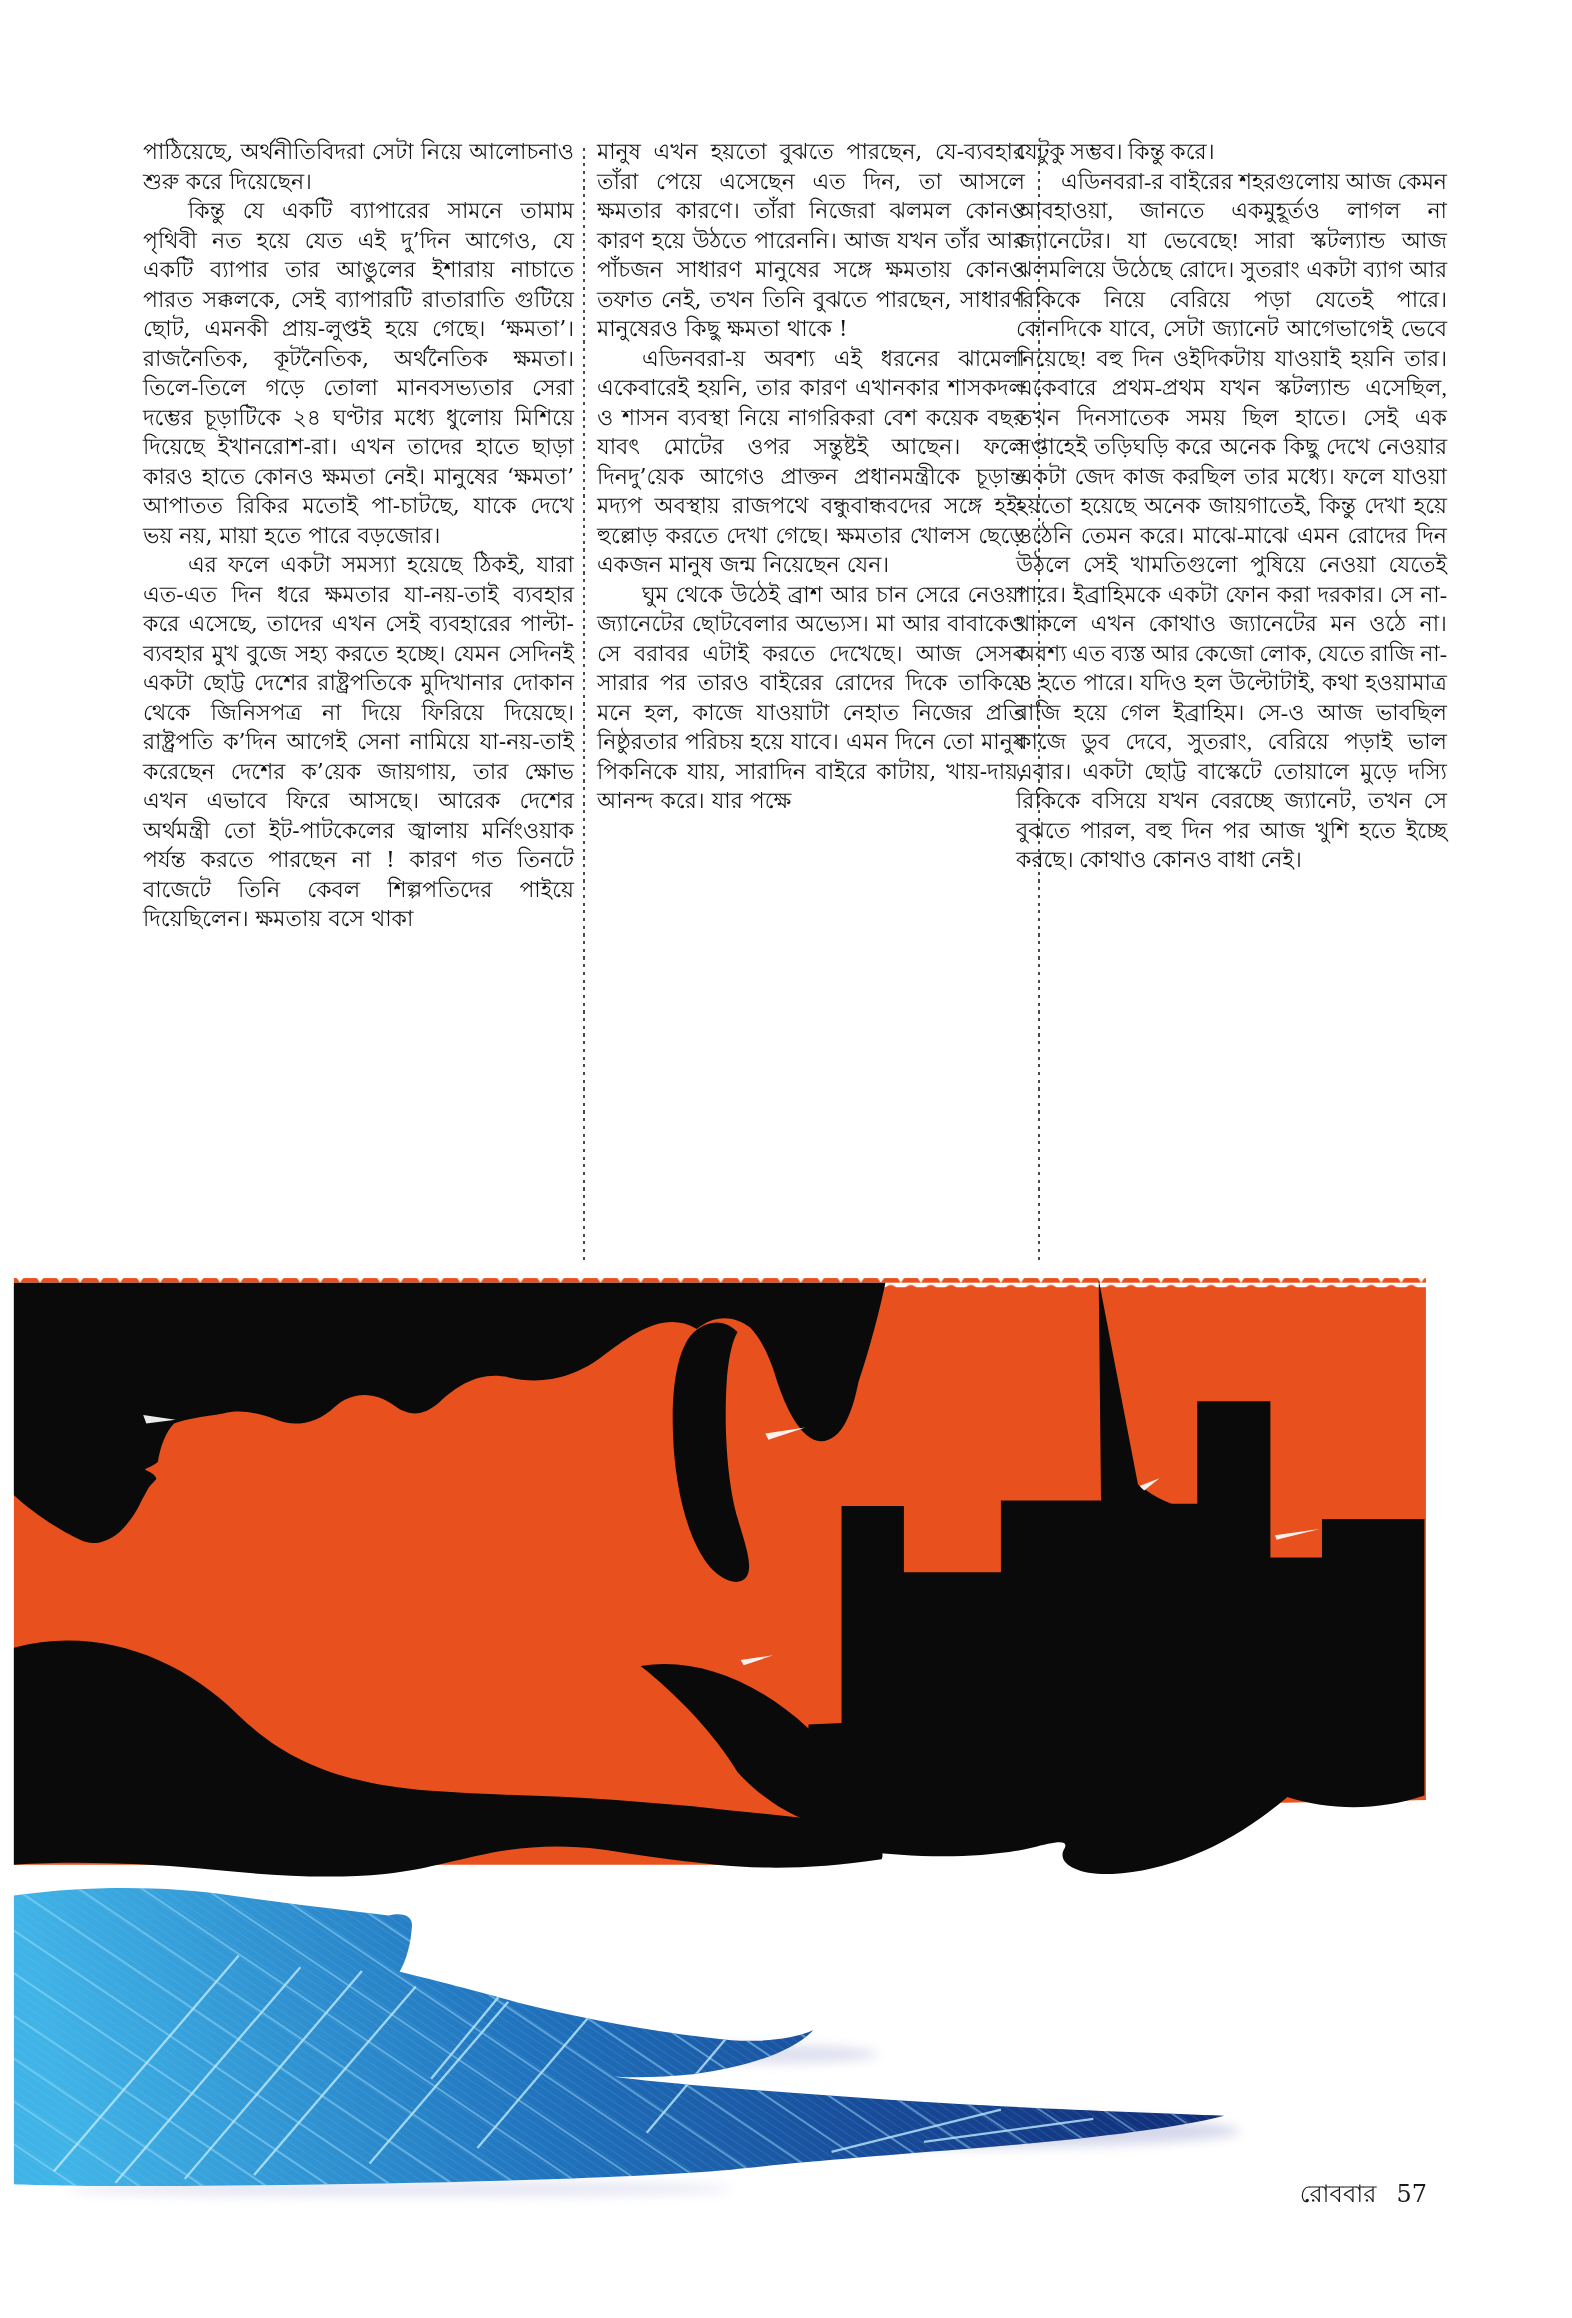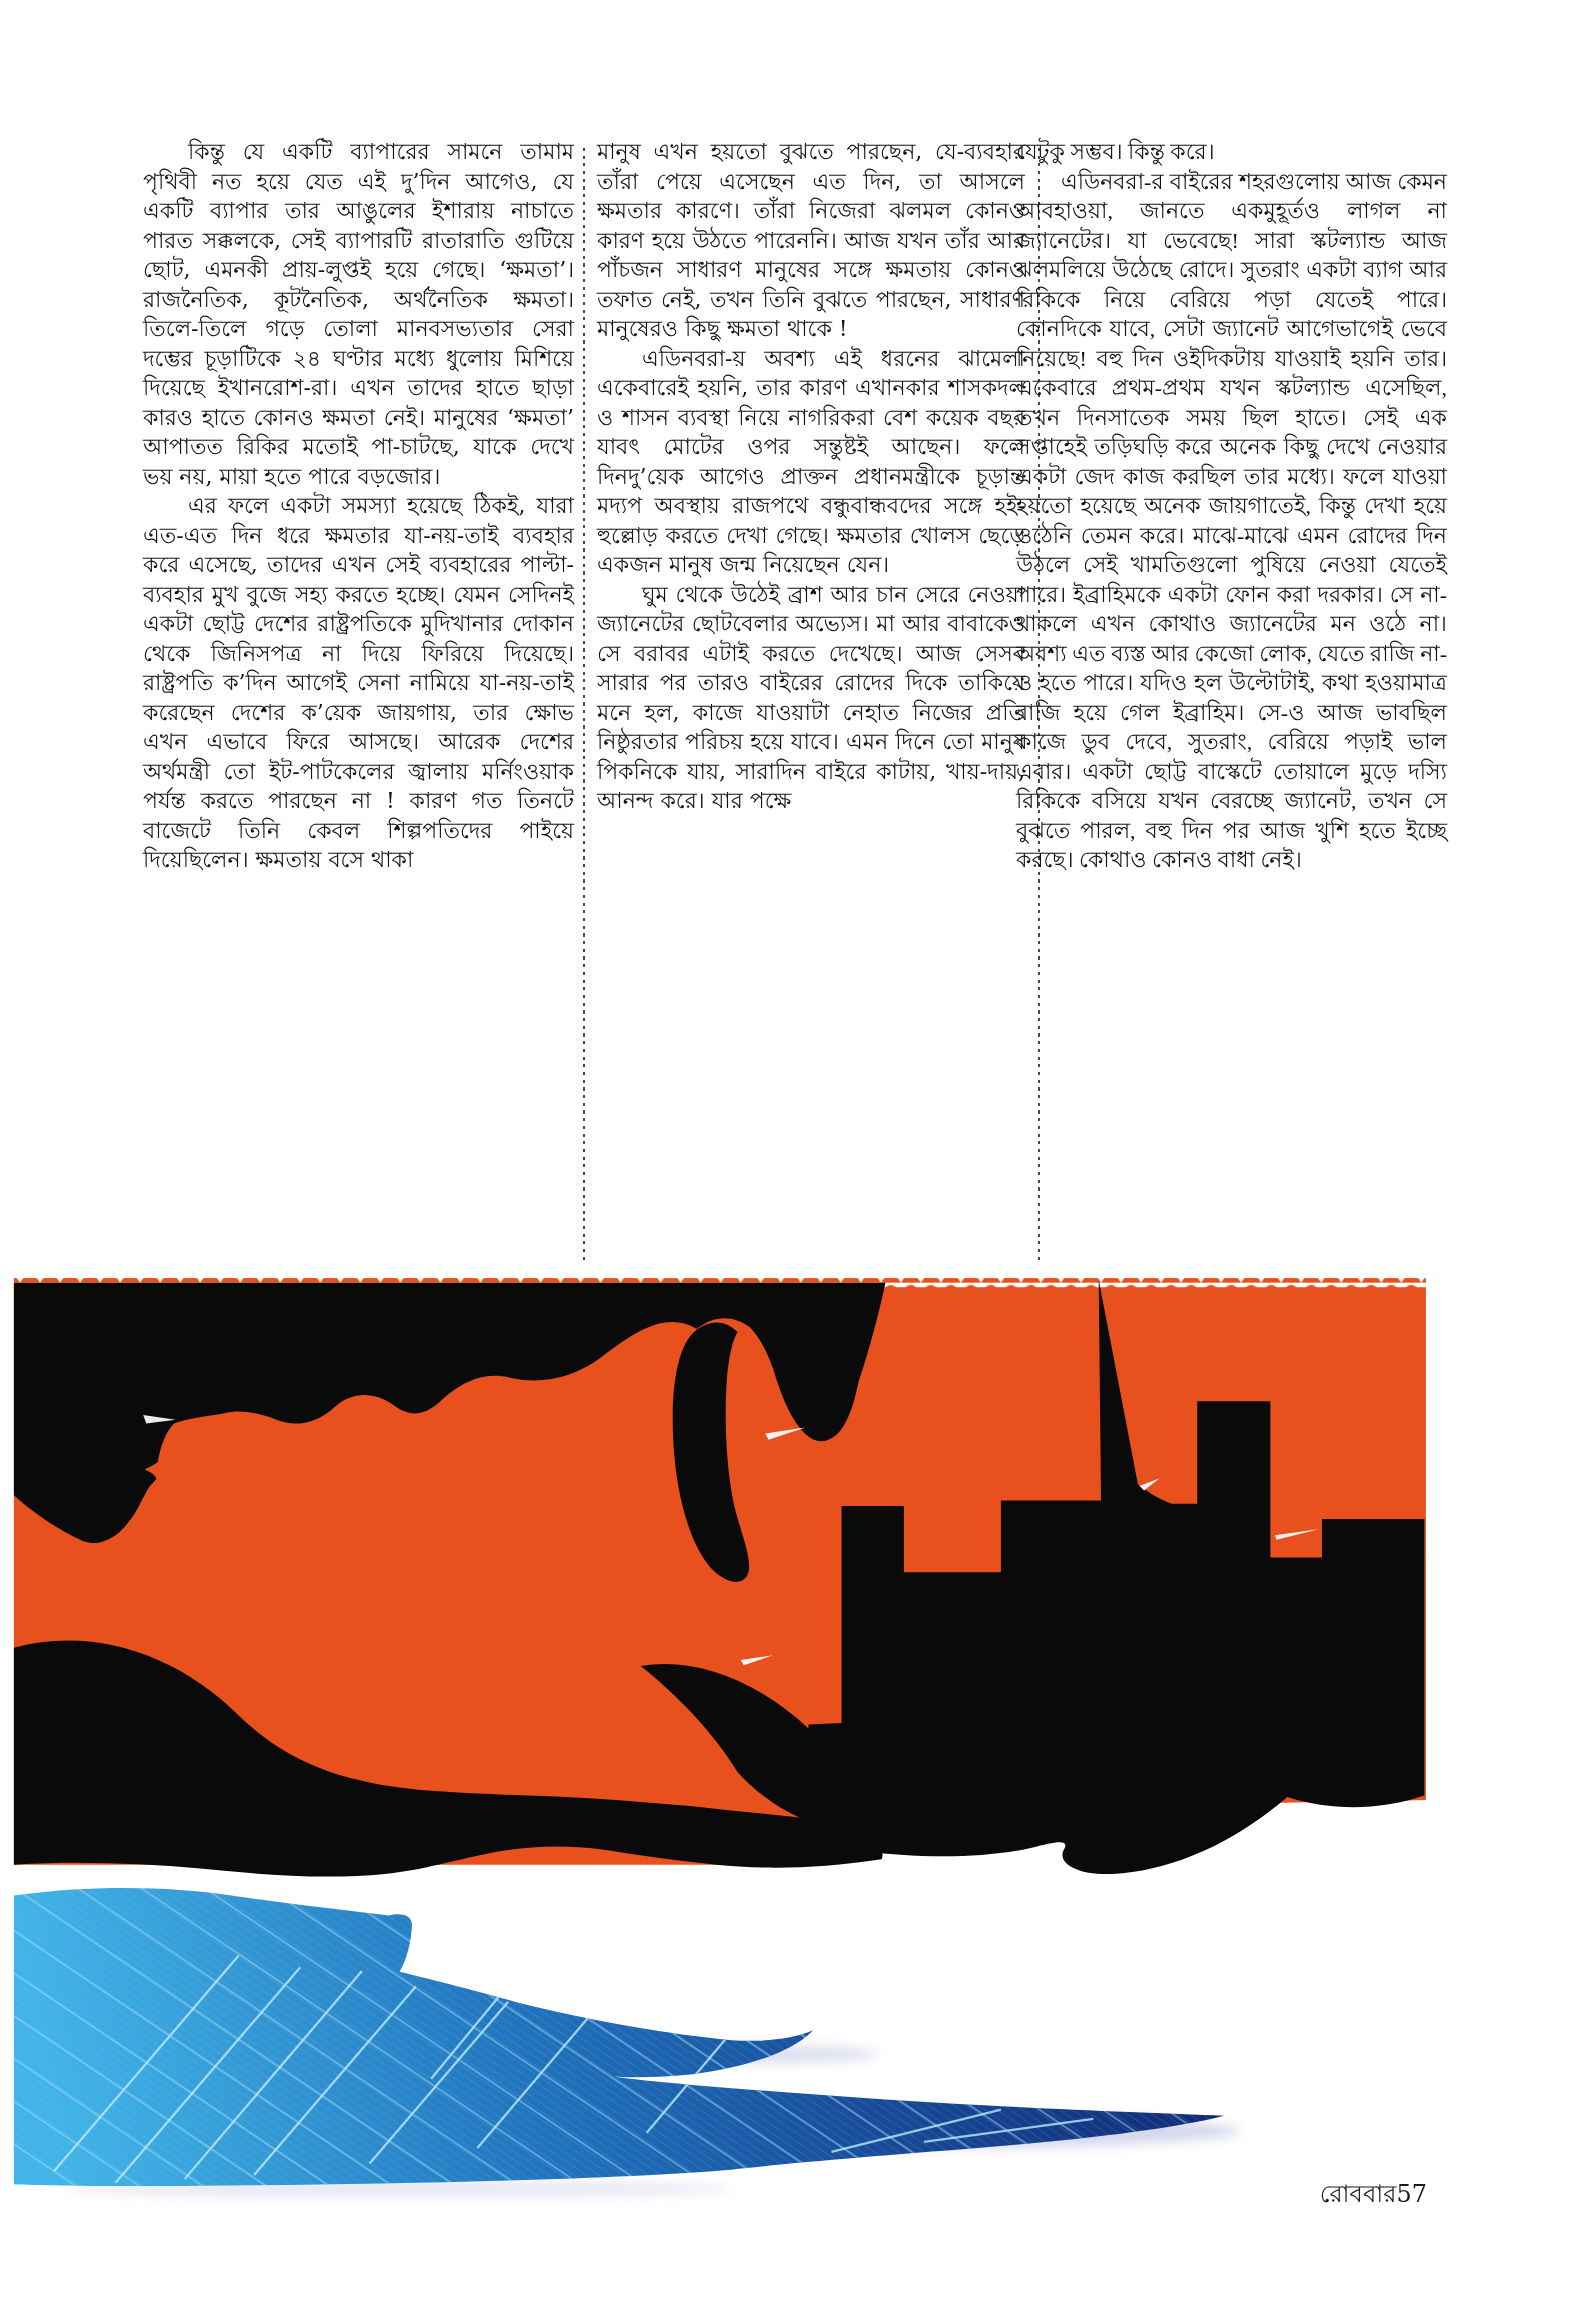--- a/index.html
+++ b/index.html
@@ -18,29 +18,30 @@
   #col3{left:1016px;font-family:Liberation Serif, serif;}
   .divider{
     position:absolute;top:148px;height:1115px;width:2.3px;
     background-image:repeating-linear-gradient(to bottom,#4a4a4a 0 3.1px,transparent 3.1px 7.7px);
   }
   #div1{left:583px;}
   #div2{left:1038px;}
   .art{position:absolute;left:0;top:0;width:1573px;height:2319px;}
   .footer{
     position:absolute;top:2175px;right:146px;font-size:24px;color:#1a1a1a;
-    display:flex;align-items:baseline;
+    display:flex;gap:20px;align-items:baseline;
   }
 </style>
 </head>
 <body>
 
 <div class="page">
 
   <div class="col" id="col1">
+    <p>পাঠিয়েছে, অর্থনীতিবিদরা সেটা নিয়ে আলোচনাও শুরু করে দিয়েছেন।</p>
     <p class="indent">কিন্তু যে একটি ব্যাপারের সামনে তামাম পৃথিবী নত হয়ে যেত এই দু’দিন আগেও, যে একটি ব্যাপার তার আঙুলের ইশারায় নাচাতে পারত সক্কলকে, সেই ব্যাপারটি রাতারাতি গুটিয়ে ছোট, এমনকী প্রায়-লুপ্তই হয়ে গেছে। ‘ক্ষমতা’। রাজনৈতিক, কূটনৈতিক, অর্থনৈতিক ক্ষমতা। তিলে-তিলে গড়ে তোলা মানবসভ্যতার সেরা দম্ভের চূড়াটিকে ২৪ ঘণ্টার মধ্যে ধুলোয় মিশিয়ে দিয়েছে ইখানরোশ-রা। এখন তাদের হাতে ছাড়া কারও হাতে কোনও ক্ষমতা নেই। মানুষের ‘ক্ষমতা’ আপাতত রিকির মতোই পা-চাটছে, যাকে দেখে ভয় নয়, মায়া হতে পারে বড়জোর।</p>
     <p class="indent">এর ফলে একটা সমস্যা হয়েছে ঠিকই, যারা এত-এত দিন ধরে ক্ষমতার যা-নয়-তাই ব্যবহার করে এসেছে, তাদের এখন সেই ব্যবহারের পাল্টা-ব্যবহার মুখ বুজে সহ্য করতে হচ্ছে। যেমন সেদিনই একটা ছোট্ট দেশের রাষ্ট্রপতিকে মুদিখানার দোকান থেকে জিনিসপত্র না দিয়ে ফিরিয়ে দিয়েছে। রাষ্ট্রপতি ক’দিন আগেই সেনা নামিয়ে যা-নয়-তাই করেছেন দেশের ক’য়েক জায়গায়, তার ক্ষোভ এখন এভাবে ফিরে আসছে। আরেক দেশের অর্থমন্ত্রী তো ইট-পাটকেলের জ্বালায় মর্নিংওয়াক পর্যন্ত করতে পারছেন না ! কারণ গত তিনটে বাজেটে তিনি কেবল শিল্পপতিদের পাইয়ে দিয়েছিলেন। ক্ষমতায় বসে থাকা</p>
   </div>
 
   <div class="divider" id="div1"></div>
 
   <div class="col" id="col2">
     <p>মানুষ এখন হয়তো বুঝতে পারছেন, যে-ব্যবহার তাঁরা পেয়ে এসেছেন এত দিন, তা আসলে ক্ষমতার কারণে। তাঁরা নিজেরা ঝলমল কোনও কারণ হয়ে উঠতে পারেননি। আজ যখন তাঁর আর পাঁচজন সাধারণ মানুষের সঙ্গে ক্ষমতায় কোনও তফাত নেই, তখন তিনি বুঝতে পারছেন, সাধারণ মানুষেরও কিছু ক্ষমতা থাকে !</p>
     <p class="indent">এডিনবরা-য় অবশ্য এই ধরনের ঝামেলা একেবারেই হয়নি, তার কারণ এখানকার শাসকদল ও শাসন ব্যবস্থা নিয়ে নাগরিকরা বেশ কয়েক বছর যাবৎ মোটের ওপর সন্তুষ্টই আছেন। ফলে দিনদু’য়েক আগেও প্রাক্তন প্রধানমন্ত্রীকে চূড়ান্ত মদ্যপ অবস্থায় রাজপথে বন্ধুবান্ধবদের সঙ্গে হই-হুল্লোড় করতে দেখা গেছে। ক্ষমতার খোলস ছেড়ে একজন মানুষ জন্ম নিয়েছেন যেন।</p>
     <p class="indent">ঘুম থেকে উঠেই ব্রাশ আর চান সেরে নেওয়া জ্যানেটের ছোটবেলার অভ্যেস। মা আর বাবাকেও সে বরাবর এটাই করতে দেখেছে। আজ সেসব সারার পর তারও বাইরের রোদের দিকে তাকিয়ে মনে হল, কাজে যাওয়াটা নেহাত নিজের প্রতি নিষ্ঠুরতার পরিচয় হয়ে যাবে। এমন দিনে তো মানুষ পিকনিকে যায়, সারাদিন বাইরে কাটায়, খায়-দায়, আনন্দ করে। যার পক্ষে</p>

